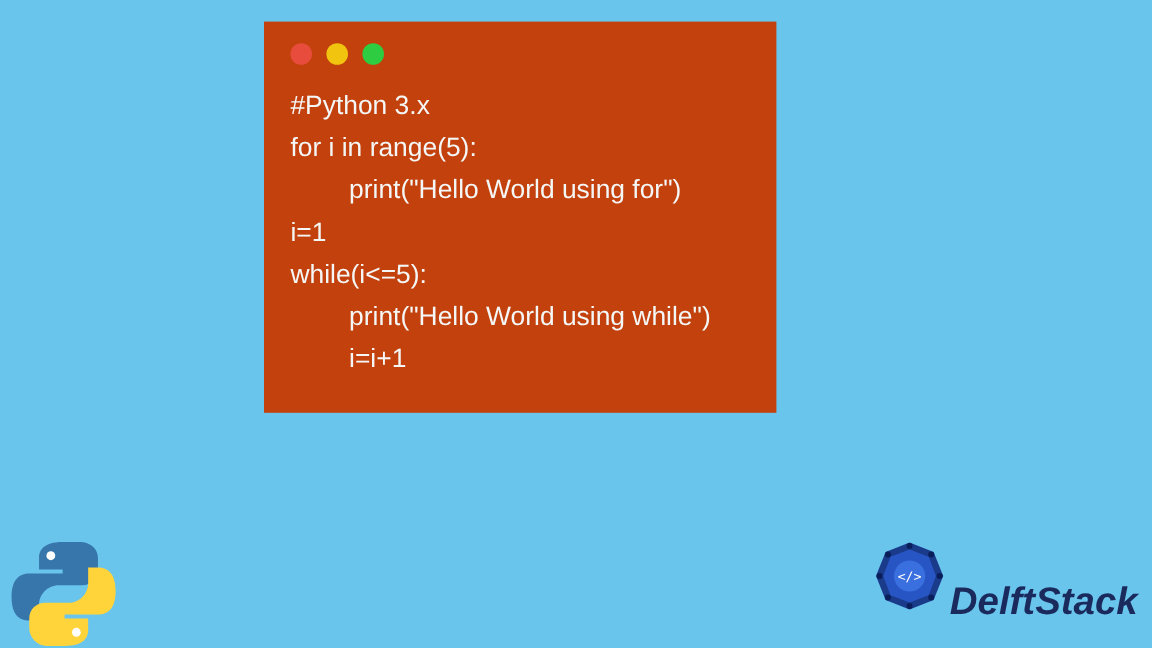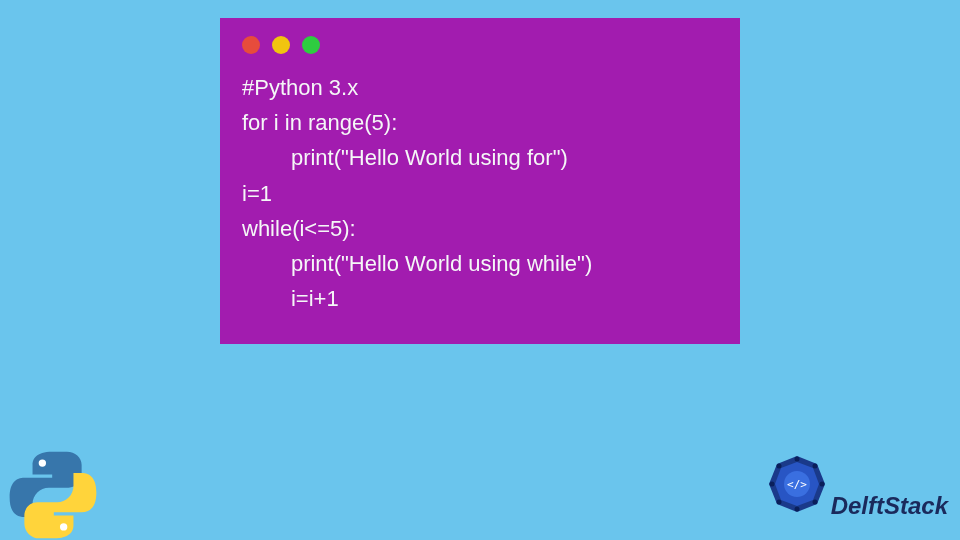--- a/index.html
+++ b/index.html
@@ -8,22 +8,22 @@
     height: 540px;
     background: #6ac5ed;
     position: relative;
     font-family: Arial, Helvetica, sans-serif;
     overflow: hidden;
   }
   .code-window {
     position: absolute;
     left: 220px;
     top: 18px;
-    width: 520px;
-    background: #a21caf;
+    width: 427px;
+    background: #c2410c;
     padding: 18px 22px 28px 22px;
   }
   .traffic-lights {
     display: flex;
     gap: 12px;
     margin-bottom: 16px;
   }
   .dot {
     width: 18px;
     height: 18px;
@@ -53,21 +53,21 @@
     display: flex;
     align-items: center;
     gap: 4px;
   }
   .delft-emblem {
     width: 60px;
     height: 60px;
     position: relative;
   }
   .delft-text {
-    font-size: 24px;
+    font-size: 32px;
     font-weight: 600;
     color: #1a2a5c;
     font-style: italic;
     margin-top: 44px;
   }
 </style>
 </head>
 <body>
 
 <div class="code-window">

